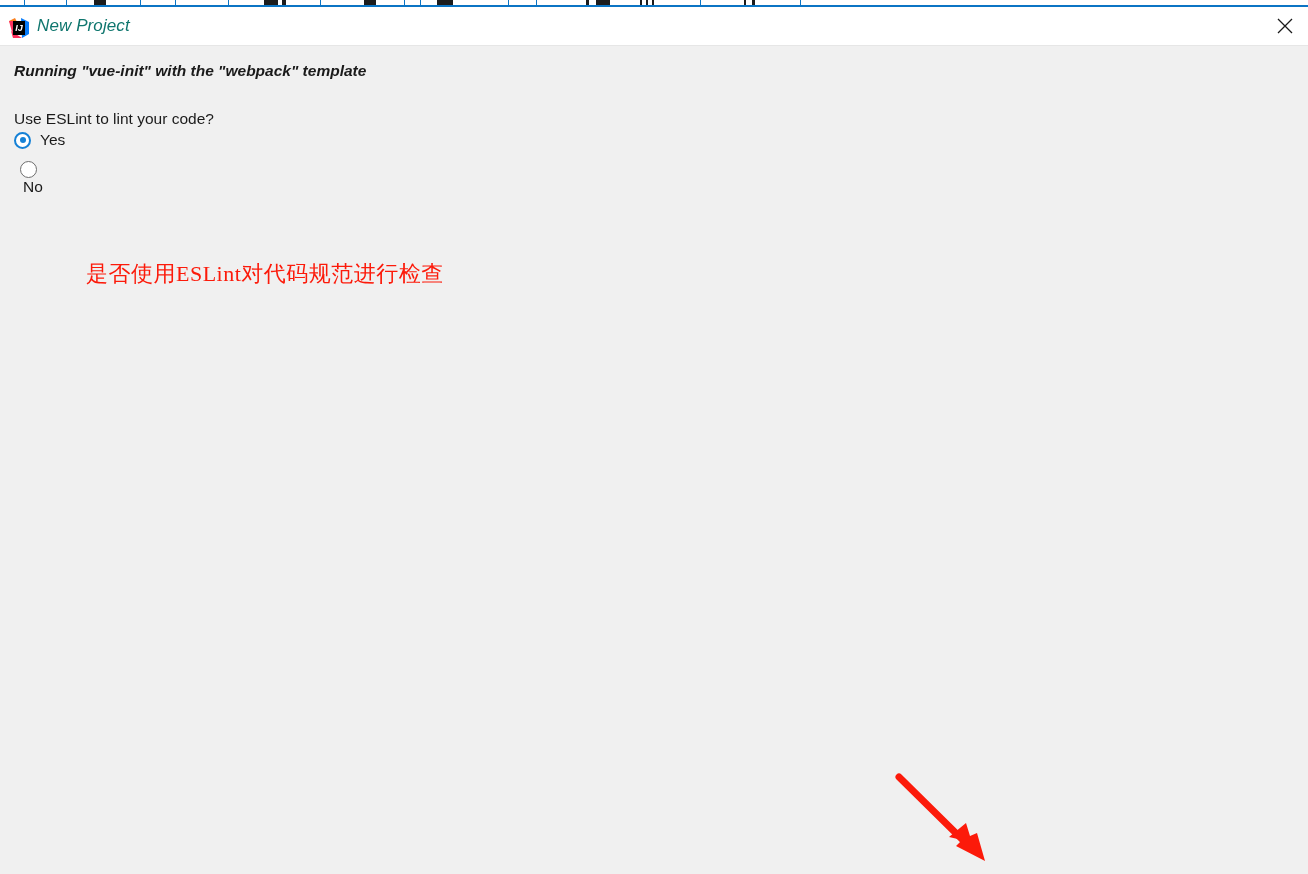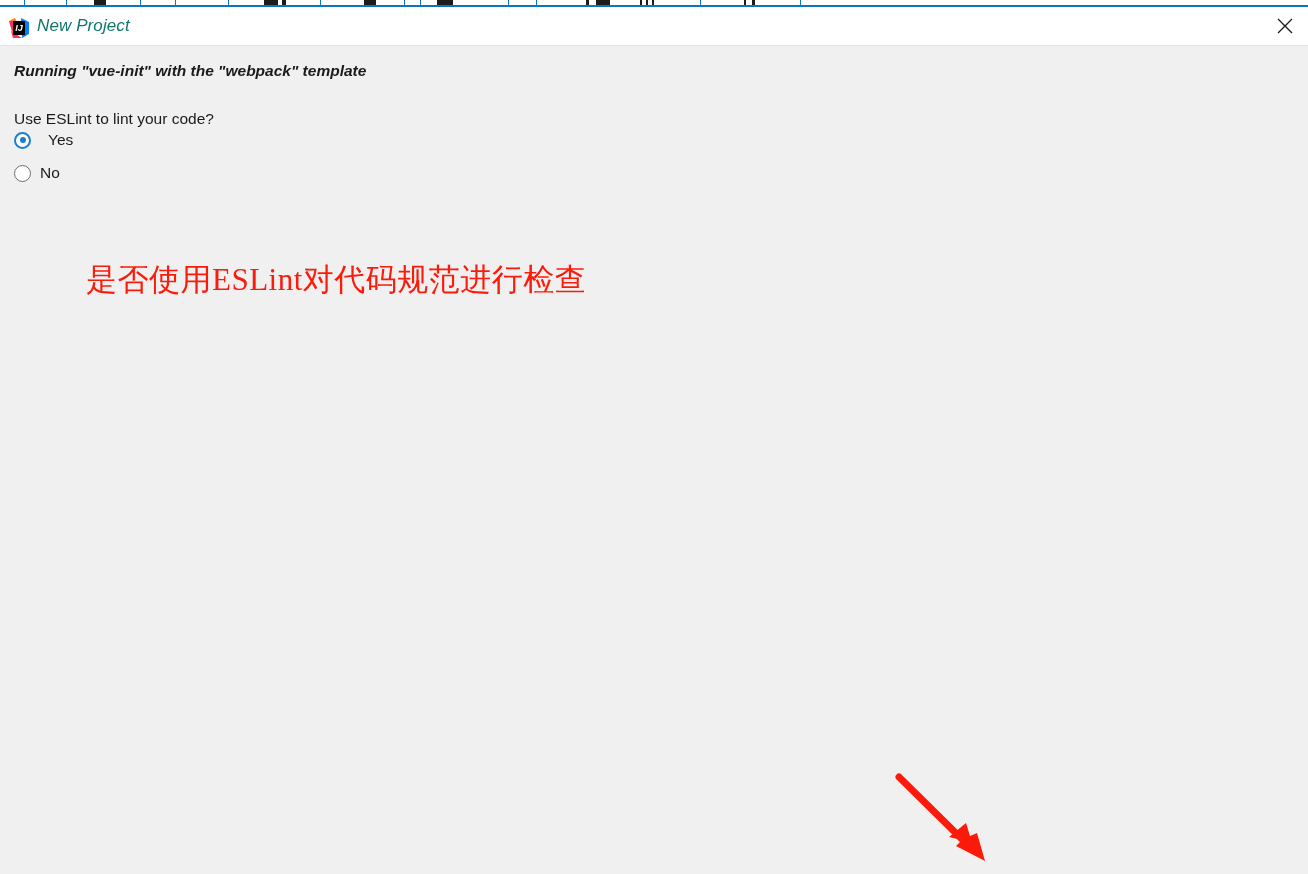--- a/index.html
+++ b/index.html
@@ -100,22 +100,22 @@
   }
 
   .radio-row {
     position: absolute;
     left: 14px;
     height: 24px;
     display: flex;
     align-items: center;
     cursor: pointer;
   }
-  #radio-yes { top: 82px; gap: 8px; }
-  #radio-no  { top: 115px; }
+  #radio-yes { top: 82px; }
+  #radio-no  { top: 115px; flex-direction: column; }
 
   .radio-mark {
     width: 17px; height: 17px;
     border-radius: 50%;
     box-sizing: border-box;
     position: relative;
     flex: 0 0 auto;
   }
   .radio-mark.on {
     border: 2px solid #1581d6;
@@ -138,21 +138,21 @@
     font-size: 15.5px;
     color: #1a1a1a;
     white-space: nowrap;
   }
 
   
   #annotation-text {
     position: absolute;
     left: 86px; top: 213px;
     font-family: "Liberation Serif", "DejaVu Serif", serif;
-    font-size: 31px;
+    font-size: 22px;
     color: #fc1a0a;
     white-space: nowrap;
     letter-spacing: 0.5px;
   }
   #annotation-arrow {
     position: absolute;
     left: 880px; top: 715px;
     width: 130px; height: 120px;
     pointer-events: none;
   }

